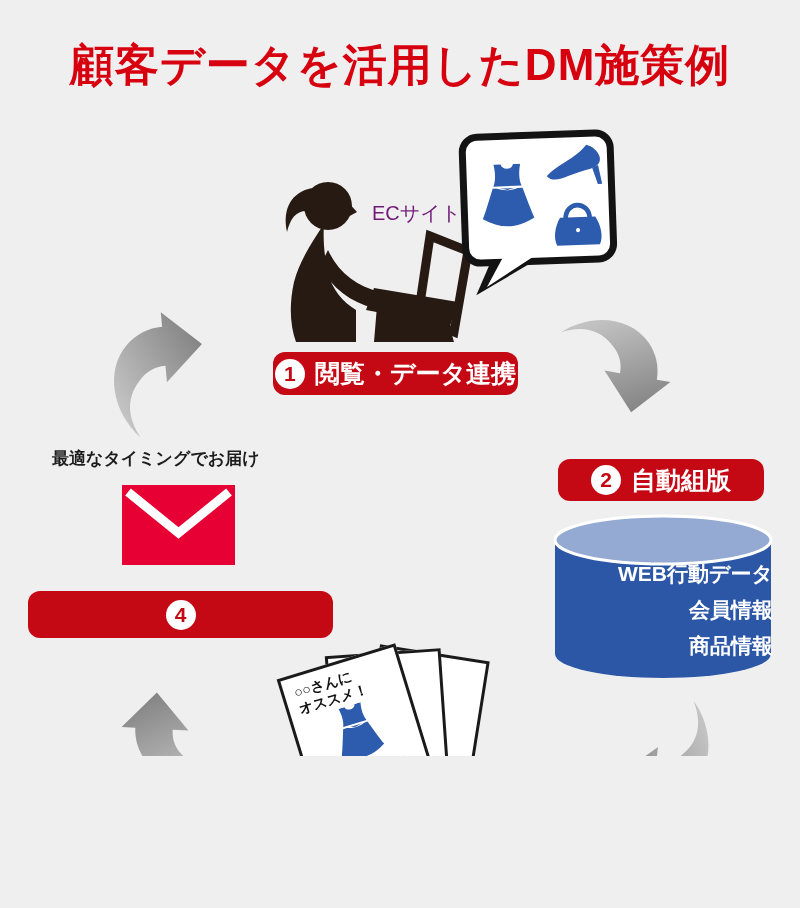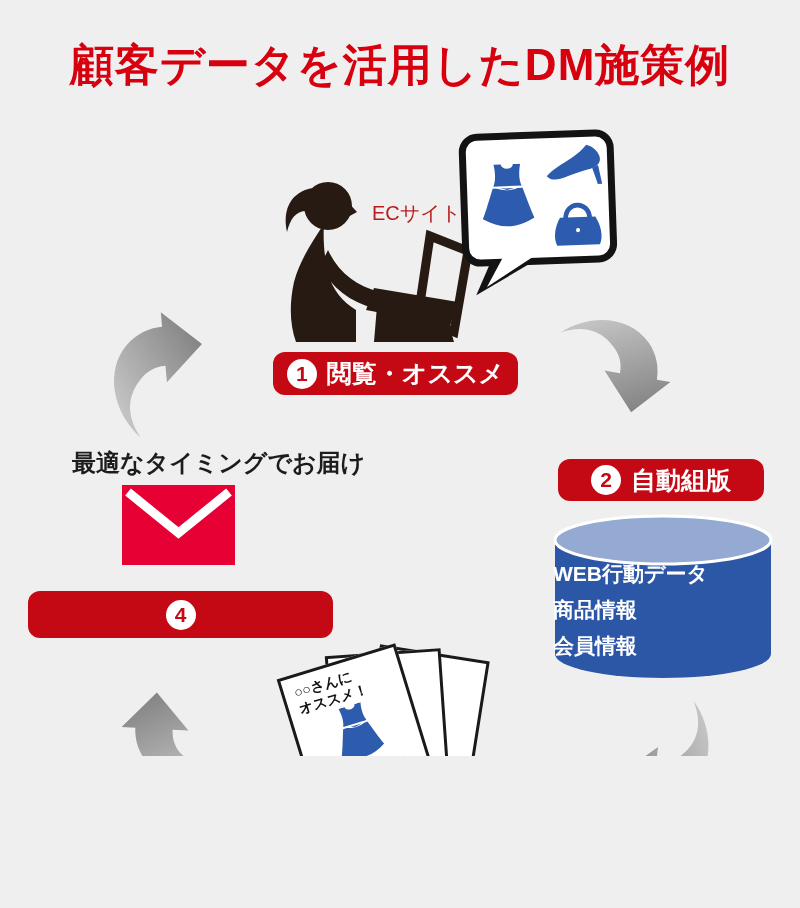--- a/index.html
+++ b/index.html
@@ -20,26 +20,26 @@
   .pill3{left:222px;top:814px;width:381px;height:48px;font-size:23px;}
   .pill4{left:28px;top:591px;width:305px;height:47px;font-size:25px;}
 
   
   .arrow{width:122px;height:100px;z-index:1;}
   .ar-tr{left:552px;top:312px;transform:rotate(10deg);}
   .ar-br{left:606px;top:705px;transform:rotate(97deg);}
   .ar-bl{left:120px;top:690px;transform:rotate(183deg);}
   .ar-tl{left:95px;top:326px;transform:rotate(265deg) scale(1.05);}
 
-  .ec-label{left:372px;top:200px;font-size:20px;color:#b91c1c;white-space:nowrap;}
+  .ec-label{left:372px;top:200px;font-size:20px;color:#701a75;white-space:nowrap;}
 
-  .db-text{left:553px;top:556px;width:220px;text-align:left;color:#fff;font-weight:bold;
+  .db-text{left:553px;top:556px;width:220px;text-align:right;color:#fff;font-weight:bold;
            font-size:21px;line-height:36px;z-index:4;}
 
-  .delivery-note{left:72px;top:447px;font-size:24px;font-weight:bold;color:#1c1c1c;white-space:nowrap;}
+  .delivery-note{left:52px;top:447px;font-size:17px;font-weight:bold;color:#1c1c1c;white-space:nowrap;}
 
   
   .paper{background:#fff;border:3px solid #1a1a1a;z-index:2;}
   .paper-back{left:368px;top:652px;width:105px;height:140px;transform:rotate(9deg);}
   .paper-mid{left:330px;top:652px;width:110px;height:148px;transform:rotate(-4deg);}
   .paper-front{left:297px;top:658px;width:118px;height:152px;transform:rotate(-17deg);z-index:3;
                display:flex;flex-direction:column;align-items:center;}
   .dm-text{align-self:flex-start;margin:7px 0 0 10px;font-size:14px;font-weight:bold;
            line-height:1.2;color:#111;white-space:nowrap;}
   .dots{width:82px;height:28px;margin-top:7px;
@@ -102,21 +102,21 @@
       <path d="M46 131 L77 131 L29 160 Z" fill="#fff"></path>
       <use href="#i-dress" x="26" y="38" width="54" height="64"></use>
       <use href="#i-heel" x="90" y="20" width="62" height="44"></use>
       <use href="#i-bag" x="96" y="72" width="52" height="54"></use>
     </g>
   </svg>
   <div class="abs ec-label">ECサイト</div>
 
   <div class="abs pill pill1">
     <span class="num">1</span>
-    <span class="lbl">閲覧・オススメ</span>
+    <span class="lbl">閲覧・データ連携</span>
   </div>
   <div class="abs pill pill2">
     <span class="num">2</span>
     <span class="lbl">自動組版</span>
   </div>
   <div class="abs pill pill3">
     <span class="num">3</span>
   </div>
   <div class="abs pill pill4">
     <span class="num">4</span>
@@ -134,22 +134,22 @@
   <svg class="abs arrow ar-tl">
       <use href="#i-arrow"></use>
     </svg>
 
   <svg class="abs" style="left:553px;top:514px;z-index:3;" width="220" height="168" viewBox="0 0 220 168">
     <path d="M2 26 v114 a108 24 0 0 0 216 0 v-114 z" fill="#2c57a7"></path>
     <ellipse cx="110" cy="26" rx="108" ry="24" fill="#94aad3" stroke="#fff" stroke-width="3"></ellipse>
   </svg>
   <div class="abs db-text">
     <div>WEB行動データ</div>
+    <div>会員情報</div>
     <div>商品情報</div>
-    <div>会員情報</div>
   </div>
 
   <div class="abs paper paper-back"></div>
   <div class="abs paper paper-mid"></div>
   <div class="abs paper paper-front">
     <div class="dm-text">
       <div>○○さんに</div>
       <div>オススメ！</div>
     </div>
     <svg class="dress-on-paper" width="46" height="55" viewBox="0 0 60 72">

